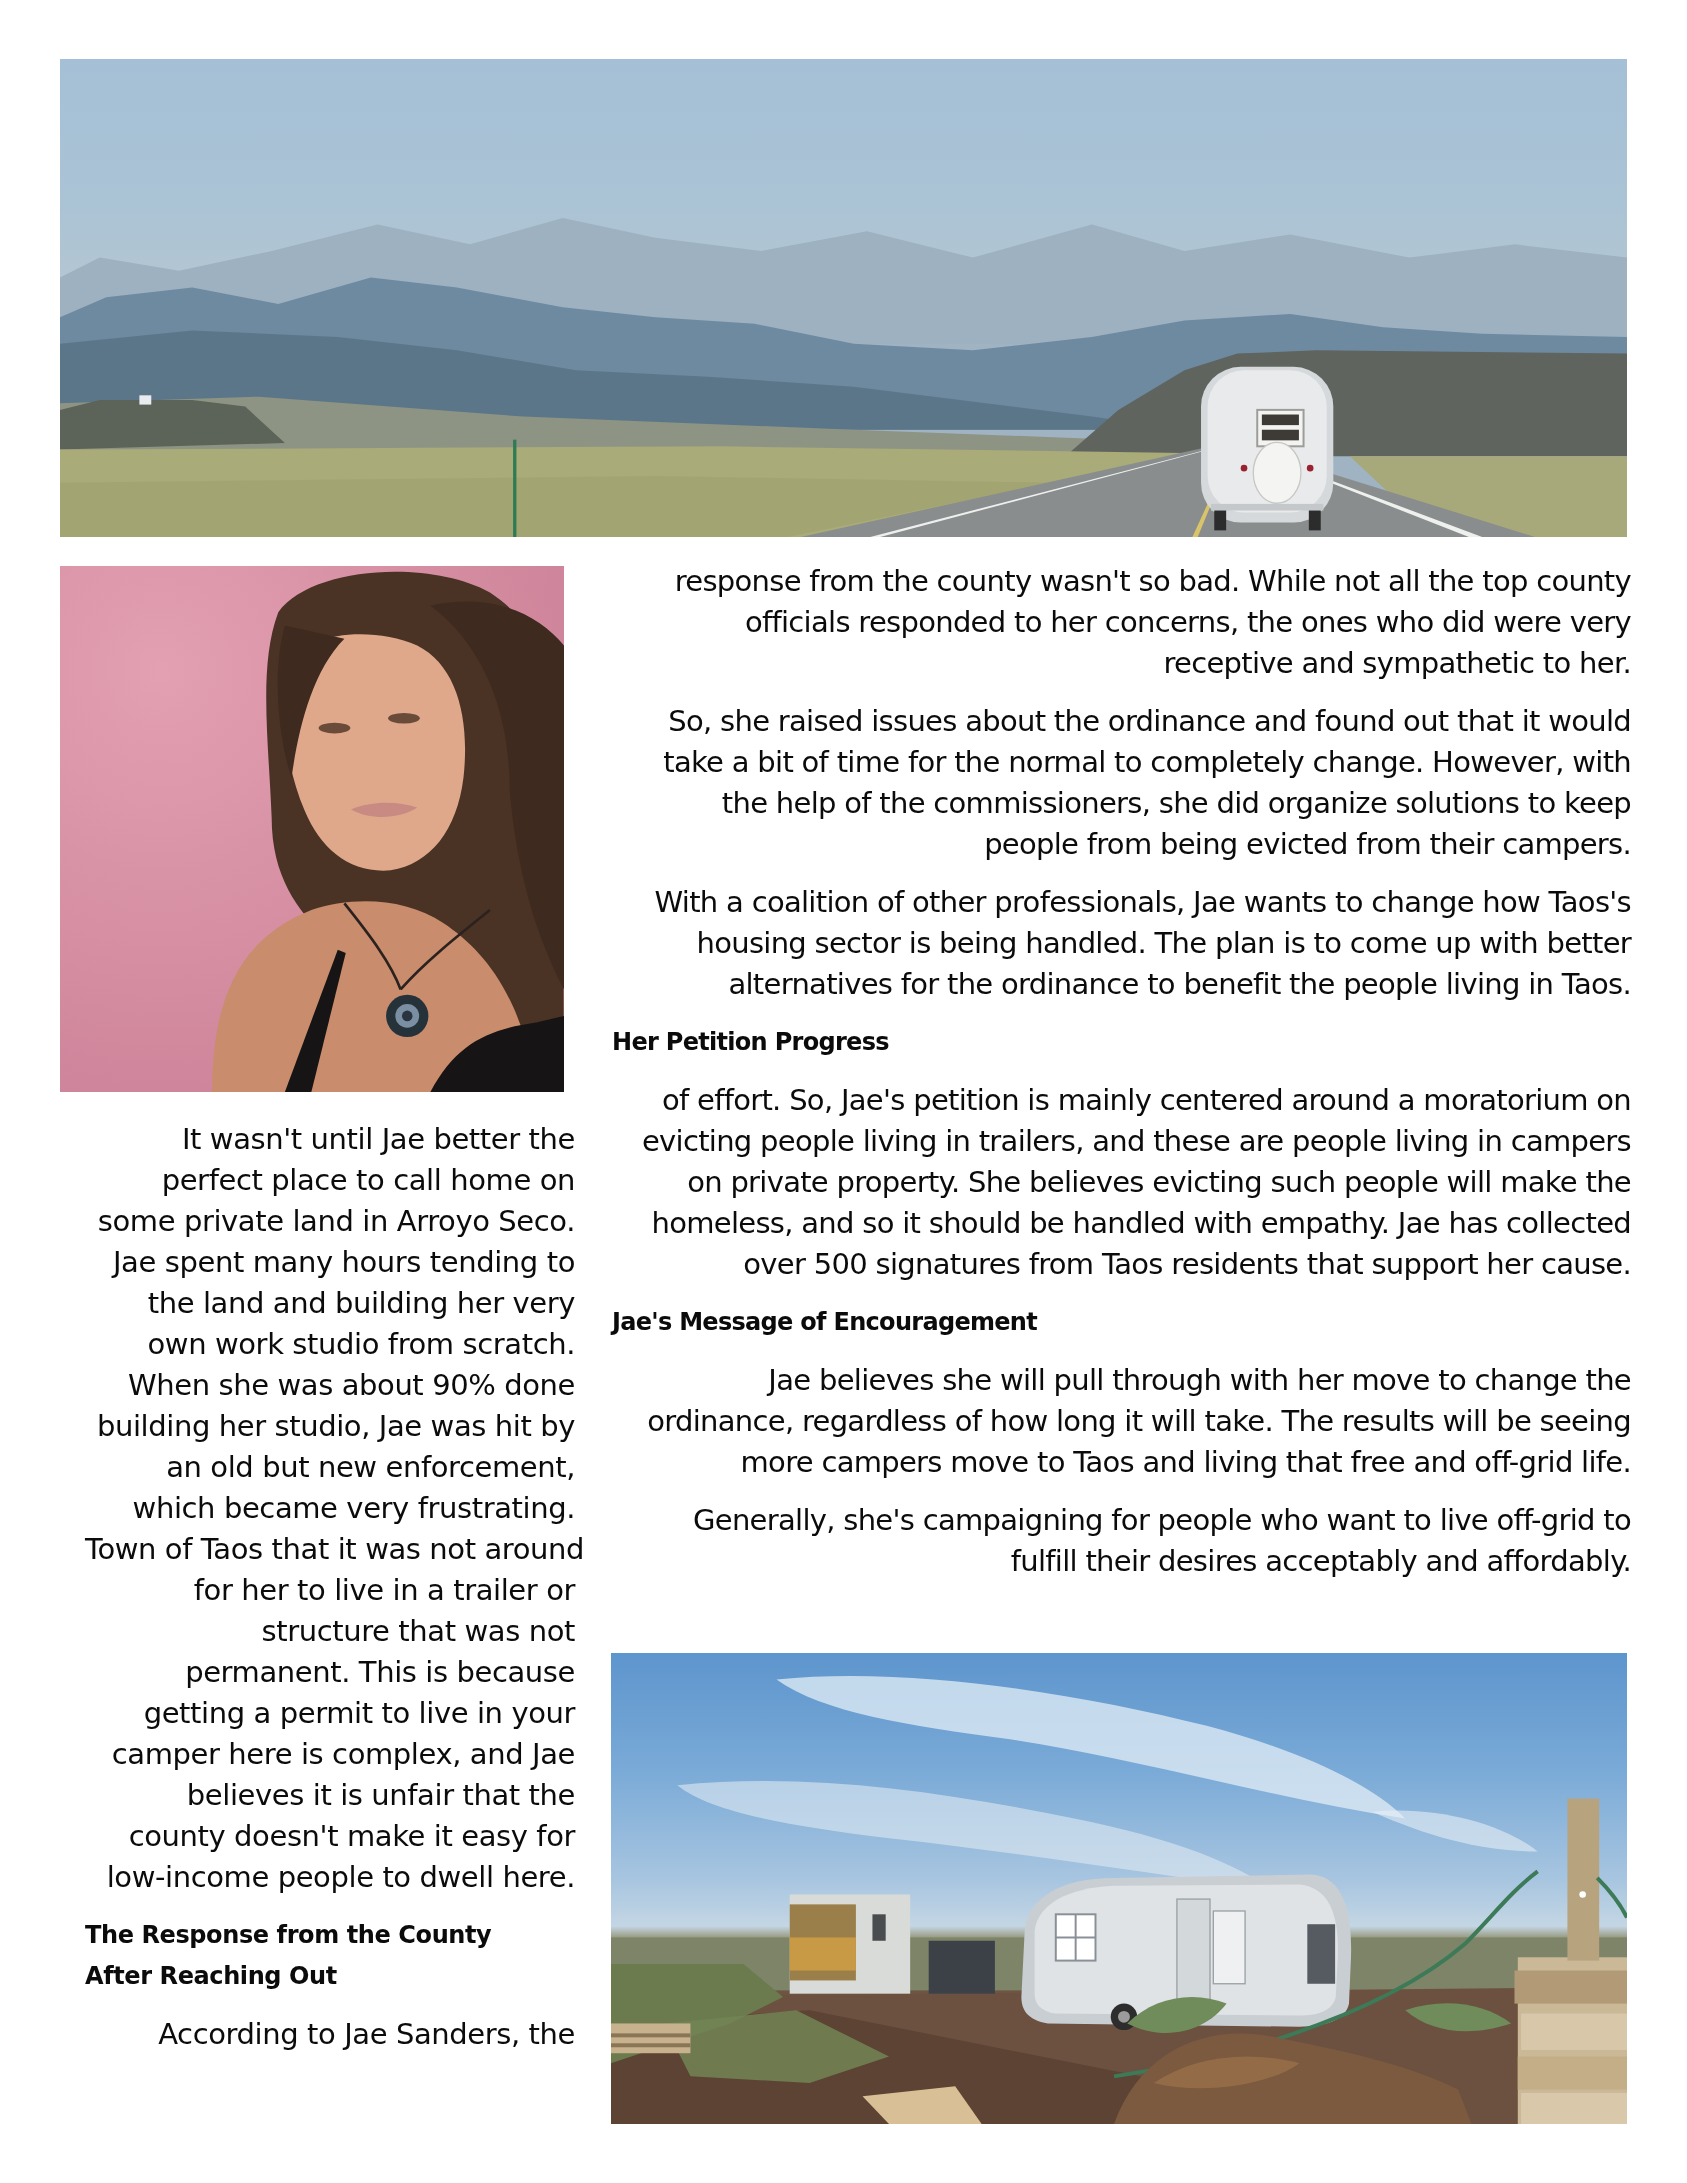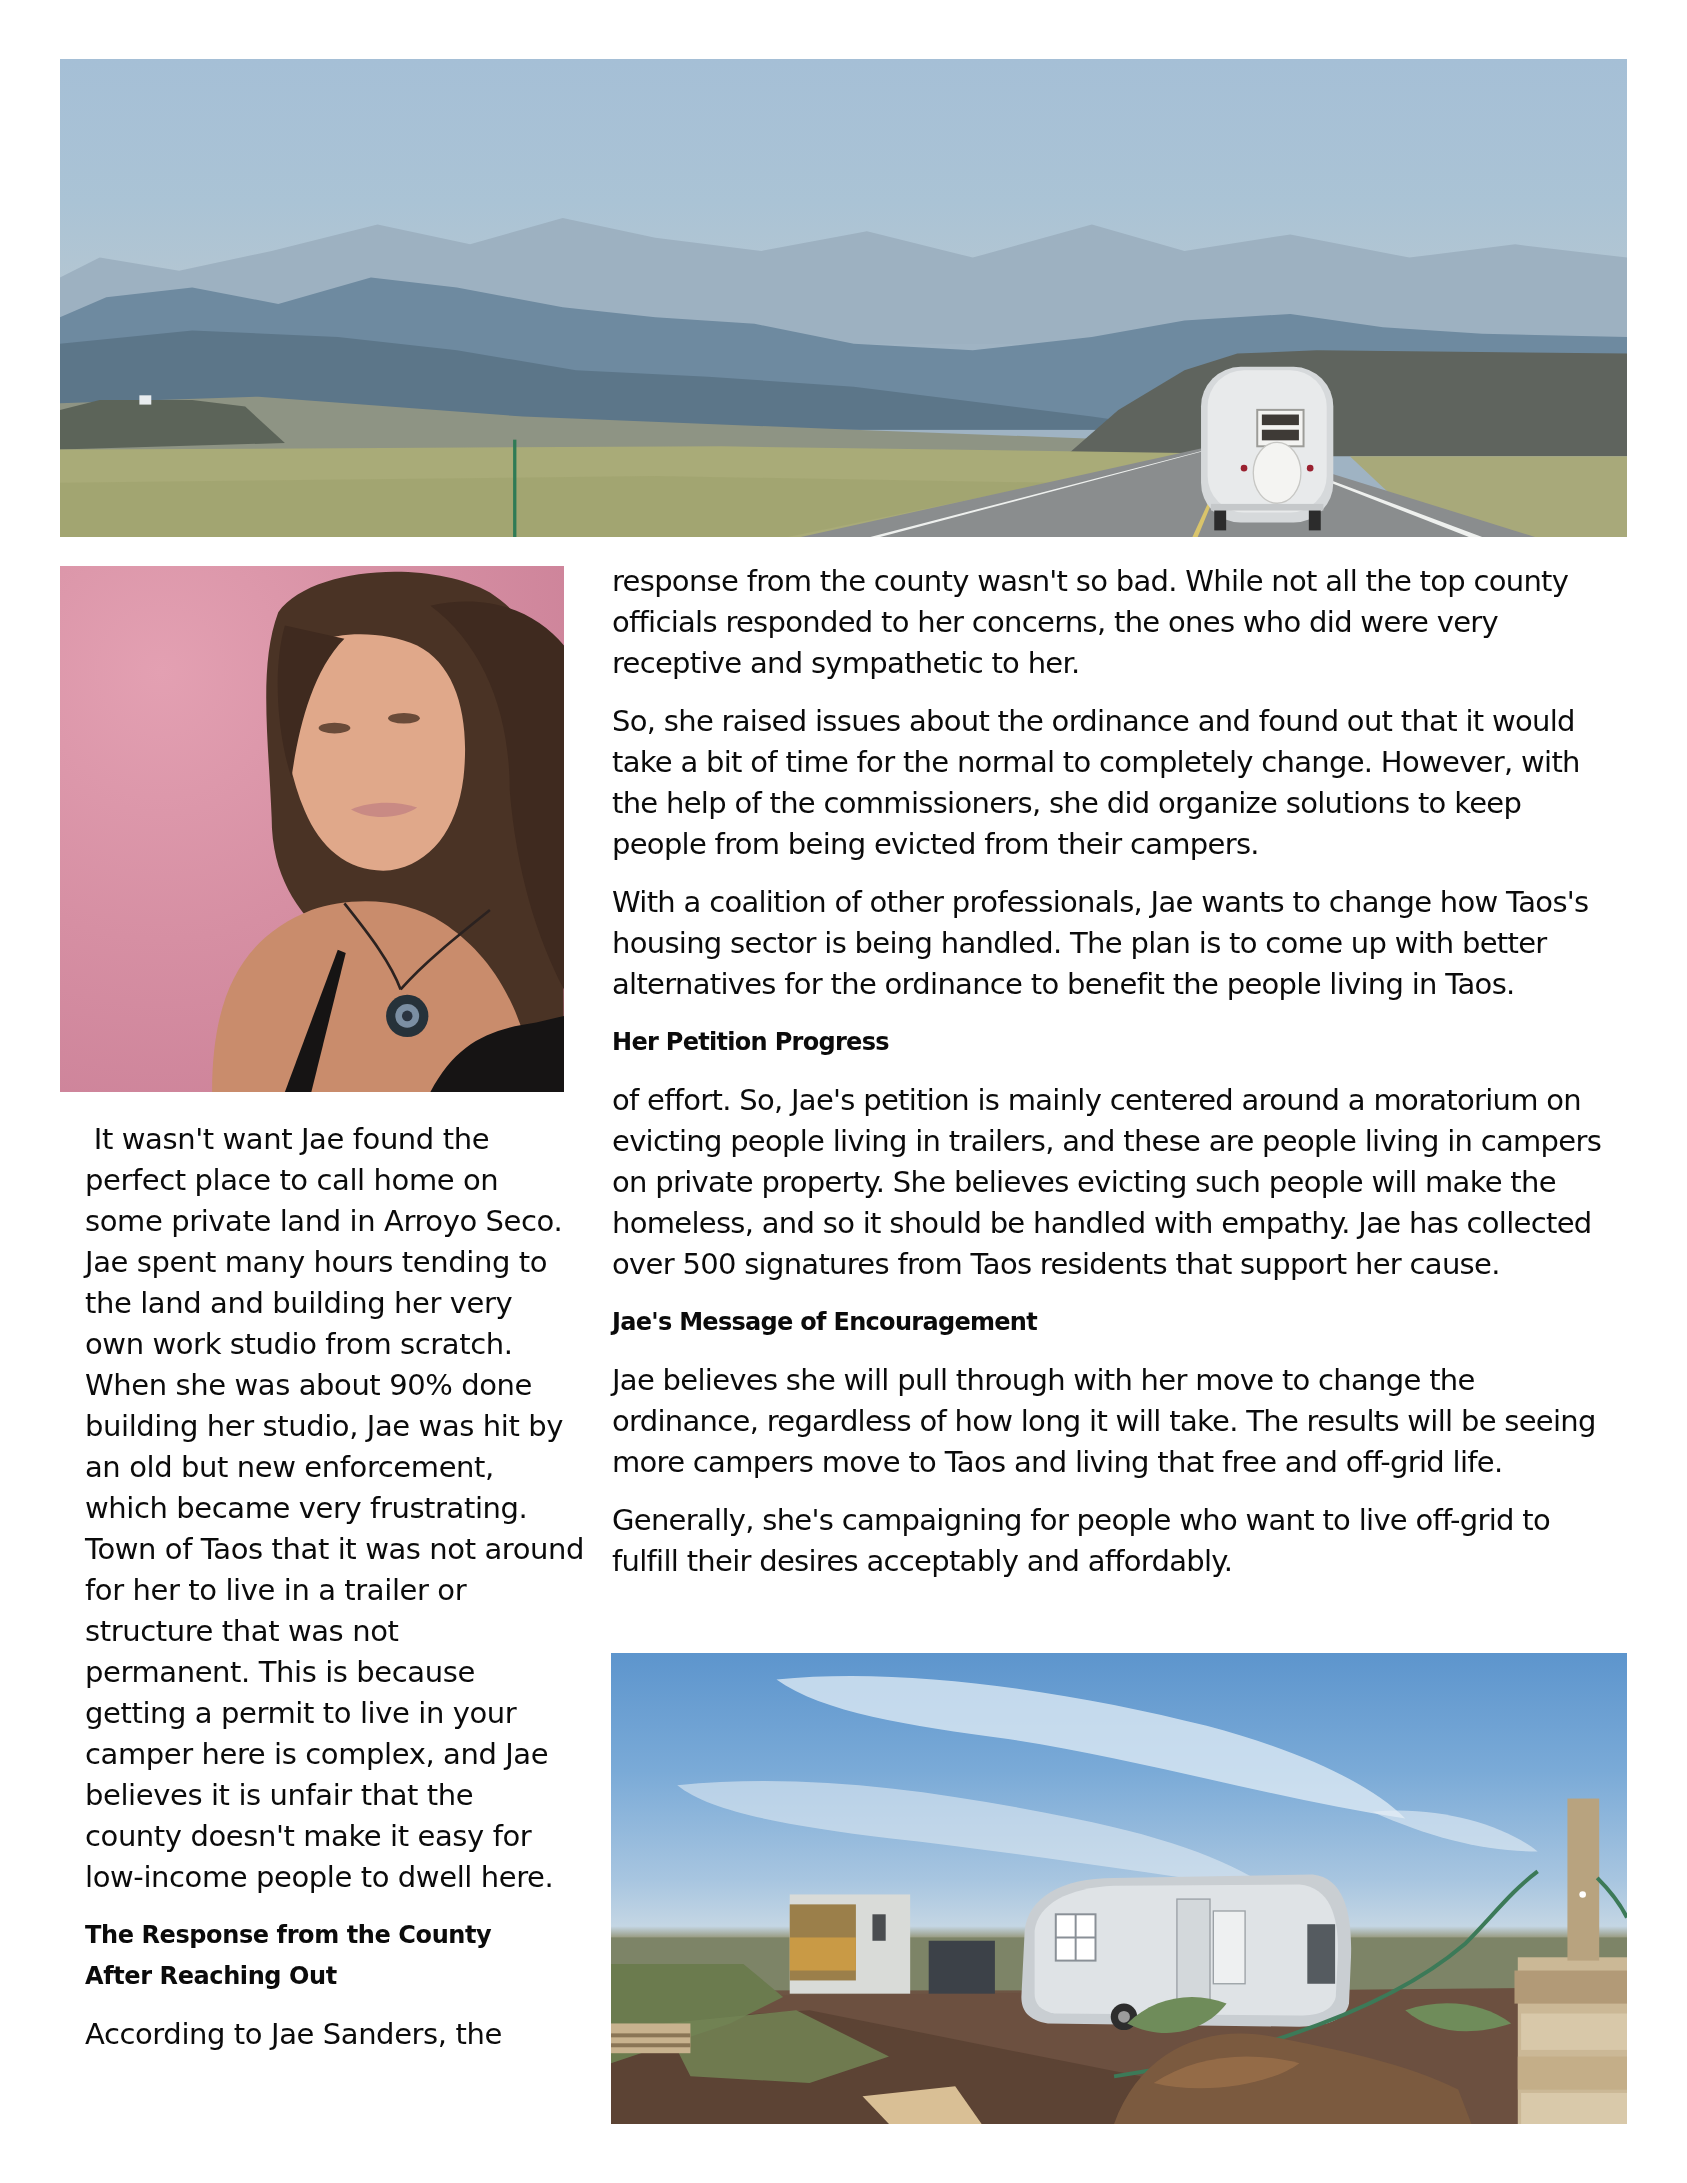--- a/index.html
+++ b/index.html
@@ -64,21 +64,21 @@
       top: 1119px;
       width: 490px;
     }
     .col-right {
       left: 612px;
       top: 561px;
       width: 1019px;
       letter-spacing: -0.7px;
     }
     .para { margin: 0 0 17px 0; }
-    .para .line { display: block; white-space: pre; }
+    .para .line { display: block; white-space: pre; text-align: right; }
     .heading {
       margin: 4px 0 17px 0;
       font-weight: bold;
       font-size: 24px;
       line-height: 41px;
     }
     .heading .line { display: block; white-space: pre; }
   </style>
 </head>
 <body>
@@ -149,21 +149,21 @@
     <path d="M430 510 C470 560 500 600 515 640" stroke="#2b2220" stroke-width="4" fill="none"></path>
     <path d="M650 520 C600 560 550 600 515 640" stroke="#2b2220" stroke-width="4" fill="none"></path>
     <circle cx="525" cy="680" r="32" fill="#26323a"></circle>
     <circle cx="525" cy="680" r="18" fill="#7b8fa3"></circle>
     <circle cx="525" cy="680" r="8" fill="#2a3440"></circle>
   </svg>
 </div>
 
 <div class="col col-left">
   <p class="para">
-    <span class="line"> It wasn't want Jae found the</span>
+    <span class="line"> It wasn't until Jae better the</span>
     <span class="line">perfect place to call home on</span>
     <span class="line">some private land in Arroyo Seco.</span>
     <span class="line">Jae spent many hours tending to</span>
     <span class="line">the land and building her very</span>
     <span class="line">own work studio from scratch.</span>
     <span class="line">When she was about 90% done</span>
     <span class="line">building her studio, Jae was hit by</span>
     <span class="line">an old but new enforcement,</span>
     <span class="line">which became very frustrating.</span>
     <span class="line">Town of Taos that it was not around</span>

